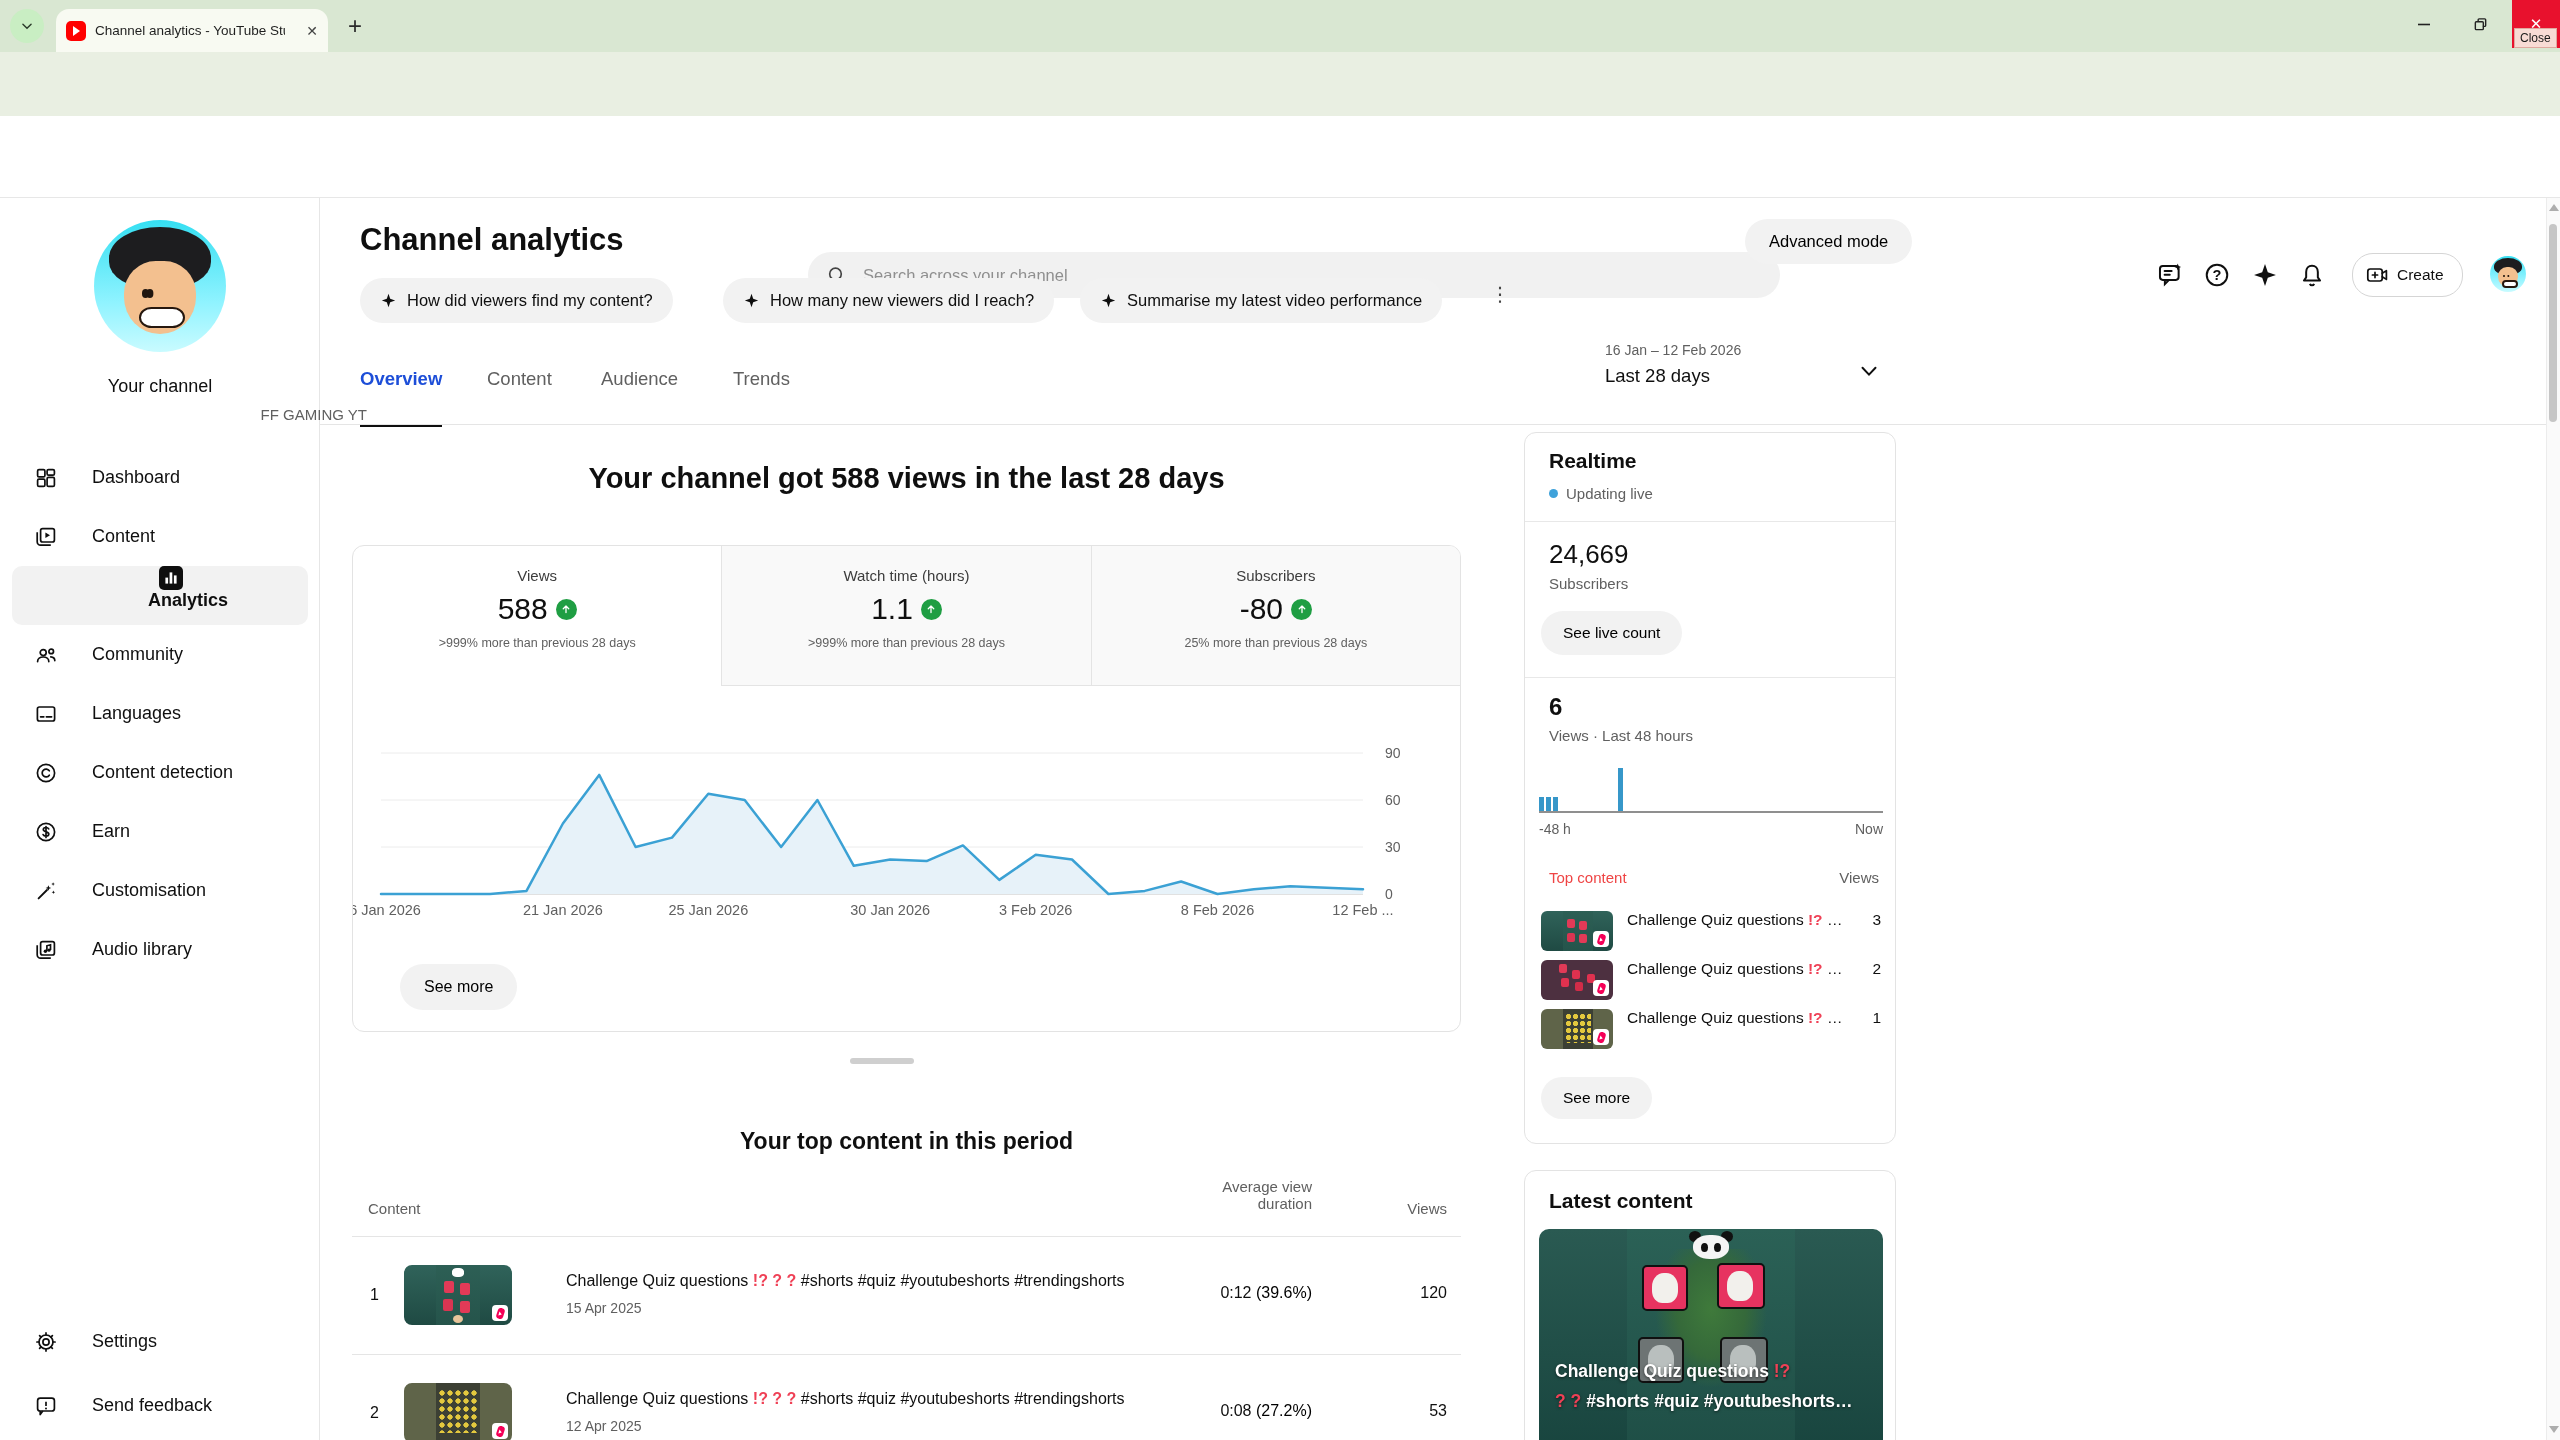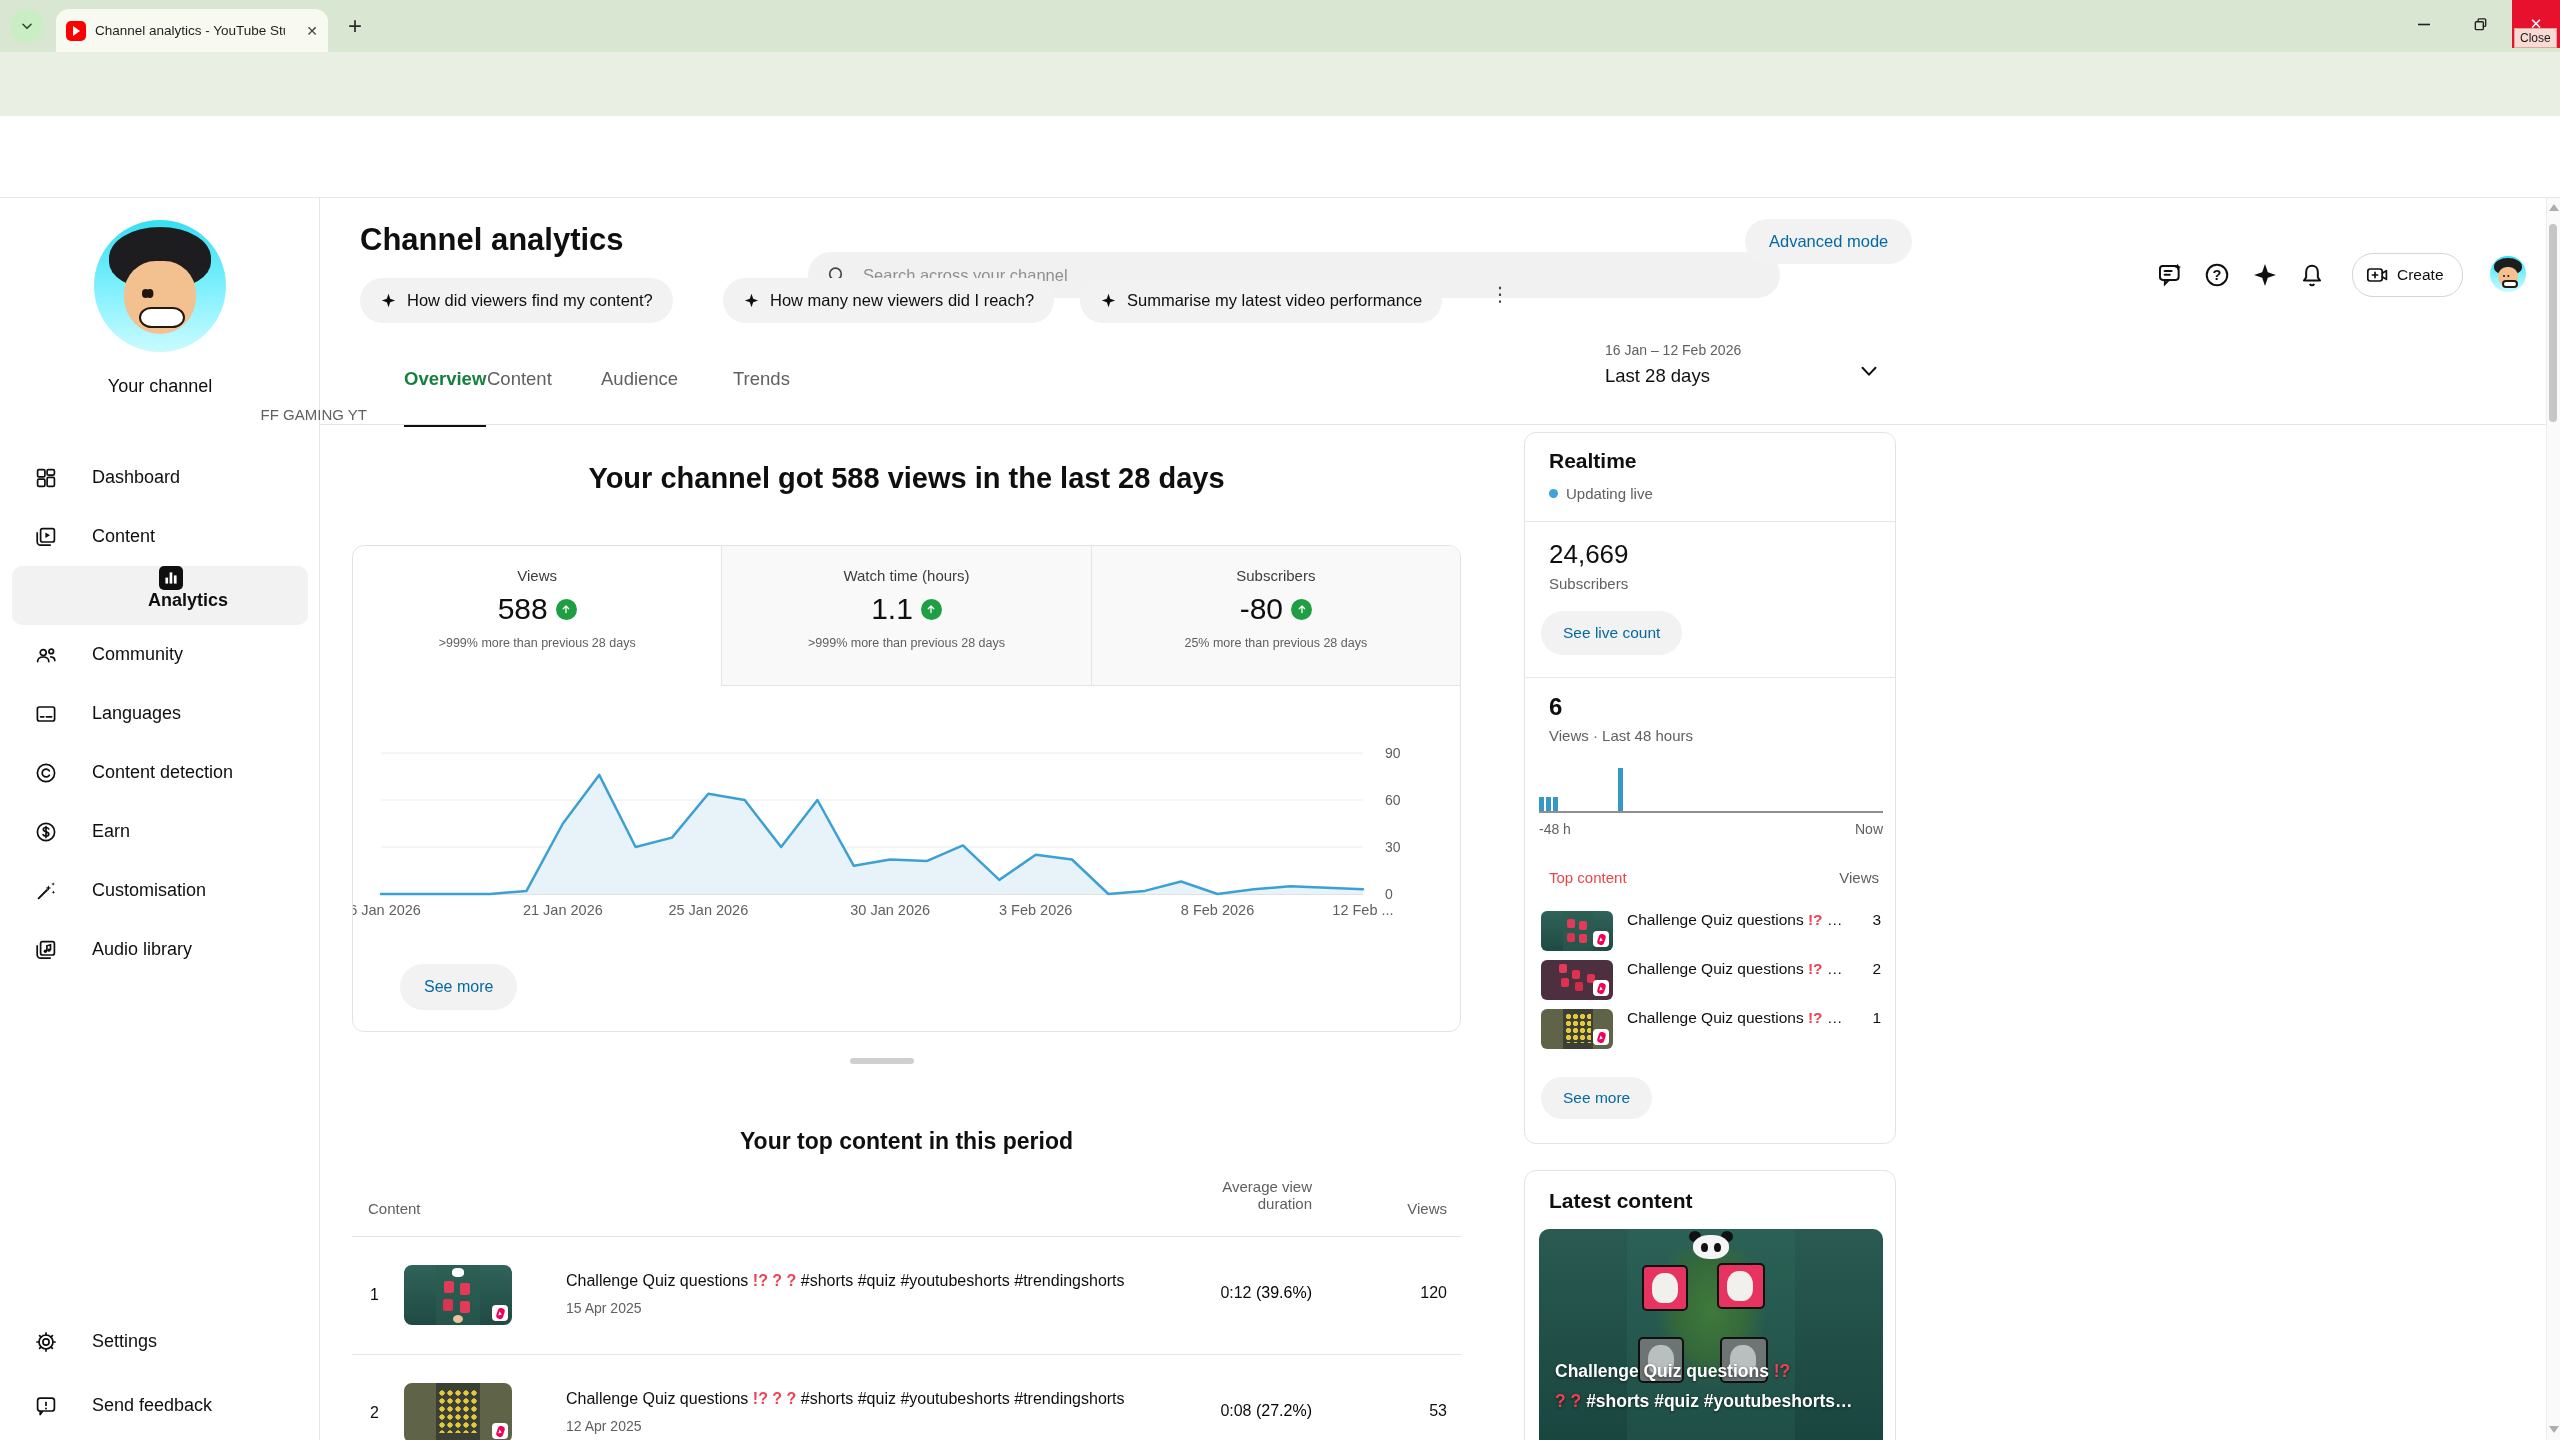--- a/index.html
+++ b/index.html
@@ -3,21 +3,21 @@
 <meta charset="utf-8">
 <style>
   html,body{margin:0;padding:0;}
   body{width:2560px;height:1440px;overflow:hidden;background:#fff;
        font-family:"Liberation Sans",sans-serif;color:#0f0f0f;position:relative;}
   .abs{position:absolute;}
   svg{display:block;}
   svg text{font-family:"Liberation Sans",sans-serif;}
   .hline{position:absolute;height:1px;background:#e5e5e5;}
   .pill{background:#f2f2f2;border-radius:23px;display:inline-flex;align-items:center;
-        justify-content:center;font-weight:500;color:#0369a1;cursor:pointer;}
+        justify-content:center;font-weight:500;color:#000000;cursor:pointer;}
   .card{position:absolute;background:#fff;border:1px solid #e3e3e3;border-radius:12px;box-sizing:border-box;}
 
   
   #tabstrip{left:0;top:0;width:2560px;height:52px;background:#d9e7d2;}
   #tab-search{left:10px;top:9px;width:34px;height:34px;border-radius:50%;background:#c9eec3;
               display:flex;align-items:center;justify-content:center;}
   #browser-tab{left:56px;top:9px;width:272px;height:43px;background:#f8faf2;
                border-radius:13px 13px 0 0;display:flex;align-items:center;padding:0 10px;box-sizing:border-box;}
   .favicon{width:20px;height:20px;border-radius:5px;background:#f00;position:relative;flex:0 0 auto;}
   .favicon:after{content:"";position:absolute;left:7px;top:5px;border-left:7px solid #fff;
@@ -78,21 +78,21 @@
   .sico{width:24px;height:24px;flex:0 0 auto;}
 
   
   #page-title{left:360px;top:222px;font-size:31px;font-weight:700;}
   #advanced-mode{left:1745px;top:219px;height:45px;padding:0 24px;font-size:16.5px;position:absolute;}
   .chip{position:absolute;top:278px;height:45px;border-radius:22.5px;background:#f2f2f2;display:inline-flex;
         align-items:center;padding:0 20px;font-size:16.5px;cursor:pointer;}
   .chip svg{margin-right:10px;}
   #chips-menu{left:1490px;top:284px;}
   .mtab{position:absolute;top:368px;height:56px;font-size:18.5px;color:#606060;cursor:pointer;}
-  .mtab.sel{color:#15803d;font-weight:600;border-bottom:3px solid #0f0f0f;margin-left:44px;}
+  .mtab.sel{color:#1d4ed8;font-weight:600;border-bottom:3px solid #0f0f0f;}
   #date-block{left:1605px;top:342px;cursor:pointer;}
   #date-range{font-size:14px;color:#606060;}
   #date-preset{font-size:18.5px;color:#0f0f0f;margin-top:7px;}
   #date-chevron{left:1856px;top:358px;cursor:pointer;}
 
   #main-card{left:352px;top:545px;width:1109px;height:487px;}
   #metric-row{position:absolute;left:0;top:0;width:100%;height:140px;display:flex;}
   .metric{flex:1 1 0;text-align:center;padding-top:21px;box-sizing:border-box;cursor:pointer;}
   .metric.unsel{background:#f9f9f9;border-bottom:1px solid #e4e4e4;}
   .metric + .metric{border-left:1px solid #e4e4e4;}

